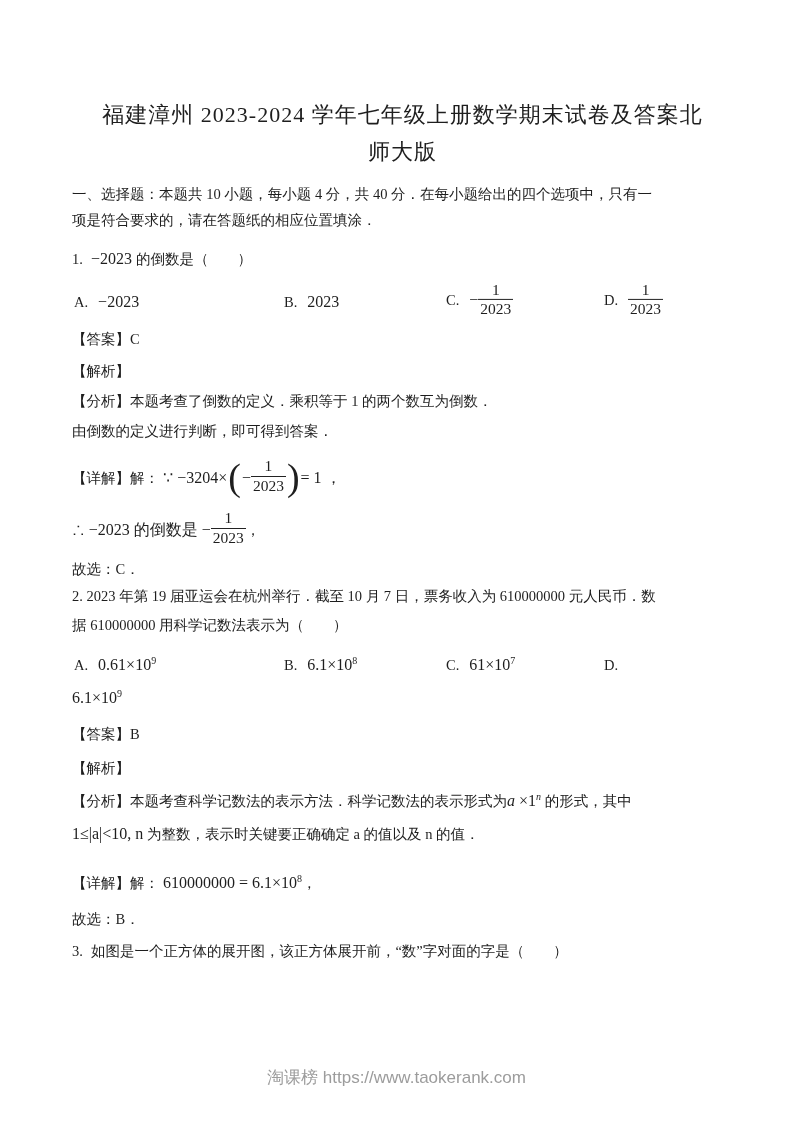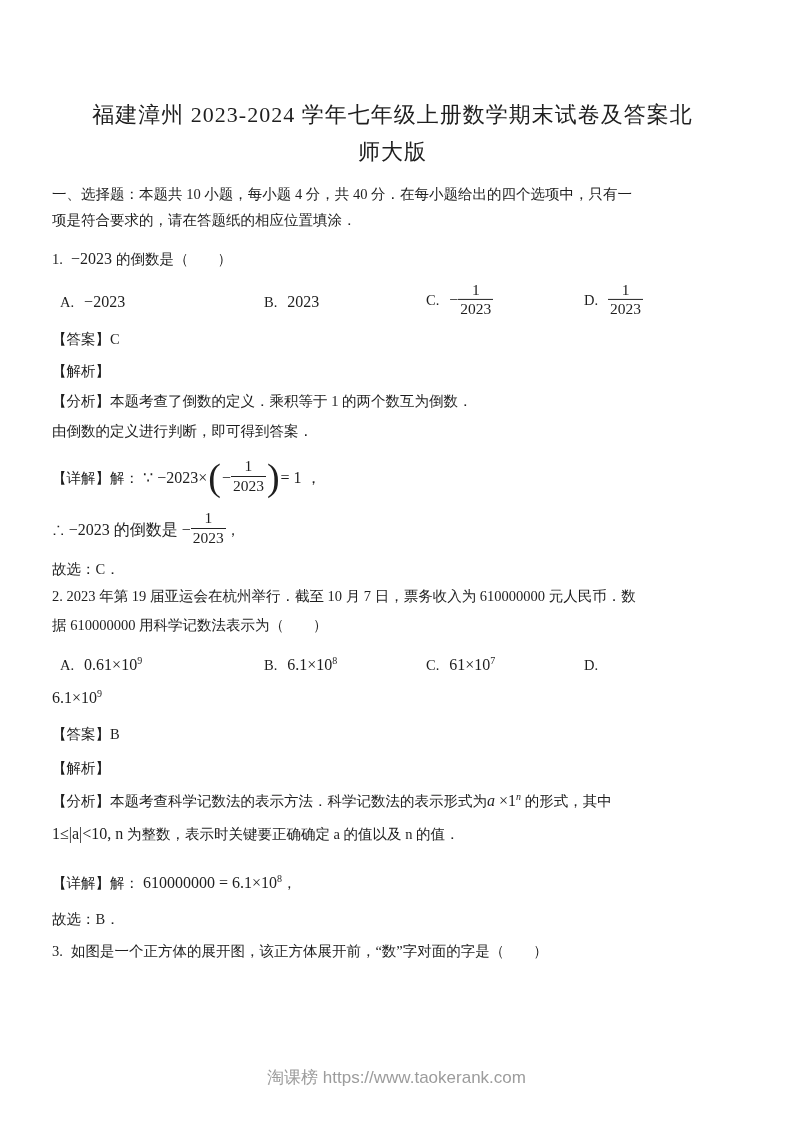--- a/index.html
+++ b/index.html
@@ -1,39 +1,39 @@
 <!DOCTYPE html>
 <html><head>
 <meta charset="utf-8">
 <style>
   html,body { margin:0; padding:0; }
   body {
     width:793px; height:1122px; background:#ffffff; position:relative;
     font-family:"Liberation Serif","DejaVu Serif",serif;
     color:#1e1e1e; overflow:hidden;
   }
-  .page { padding:96px 60px 0 52px; }
+  .page { padding:96px 60px 0 72px; }
 
   .title { font-weight:400; font-size:22px; text-align:center; margin:0; line-height:1.7; letter-spacing:1px; }
   .tline { display:block; }
 
   .para { font-size:14.5px; line-height:1.8; margin:0; }
   .section-head { margin-top:10px; }
 
   .q-stem { margin-top:12px; }
   .qnum { margin-right:8px; }
   .math { font-size:16px; font-family:"Liberation Serif","DejaVu Serif",serif; }
   .gap-r { margin-right:4px; }
 
   .opt-row { position:relative; }
   .opt-row-tall { height:52px; margin-top:2px; }
   .opt-row-short { height:30px; margin-top:10px; }
   .opt { position:absolute; top:50%; transform:translateY(-50%); white-space:nowrap; font-size:14.5px; }
   .opt .opt-label { margin-right:10px; }
-  .pos-a { left:8px;text-align:center; } .pos-b { left:212px; } .pos-c { left:374px; } .pos-d { left:532px; }
+  .pos-a { left:2px;text-align:center; } .pos-b { left:212px; } .pos-c { left:374px; } .pos-d { left:532px; }
 
   .frac { display:inline-flex; flex-direction:column; text-align:center; vertical-align:middle;
           line-height:1.2; font-size:15.5px; position:relative; top:-2px; }
   .frac .fnum { border-bottom:1.2px solid #222; padding:0 6px; }
   .frac .fden { padding:0 2px; }
 
   sup.e { font-size:10px; vertical-align:super; line-height:0; }
   .it { font-style:italic; }
 
   .ans-line { margin-top:-2px; }
@@ -108,21 +108,21 @@
     <span>【分析】</span><span>本题考查了倒数的定义．乘积等于 1 的两个数互为倒数．</span>
   </p>
 
   <p class="para fx2-line">
     <span>由倒数的定义进行判断，即可得到答案．</span>
   </p>
 
   <div class="para formula-line">
     <span>【详解】</span>
       <span class="gap-r">解：</span>
-    <span class="math">∵ −2023×</span>
+    <span class="math">∵ −3204×</span>
       <span class="bigparen">(</span>
       <span class="math">−</span>
       <span class="frac">
         <span class="fnum">1</span>
         <span class="fden">2023</span>
       </span>
       <span class="bigparen">)</span>
       <span class="math">= 1 ，</span>
   </div>
 

